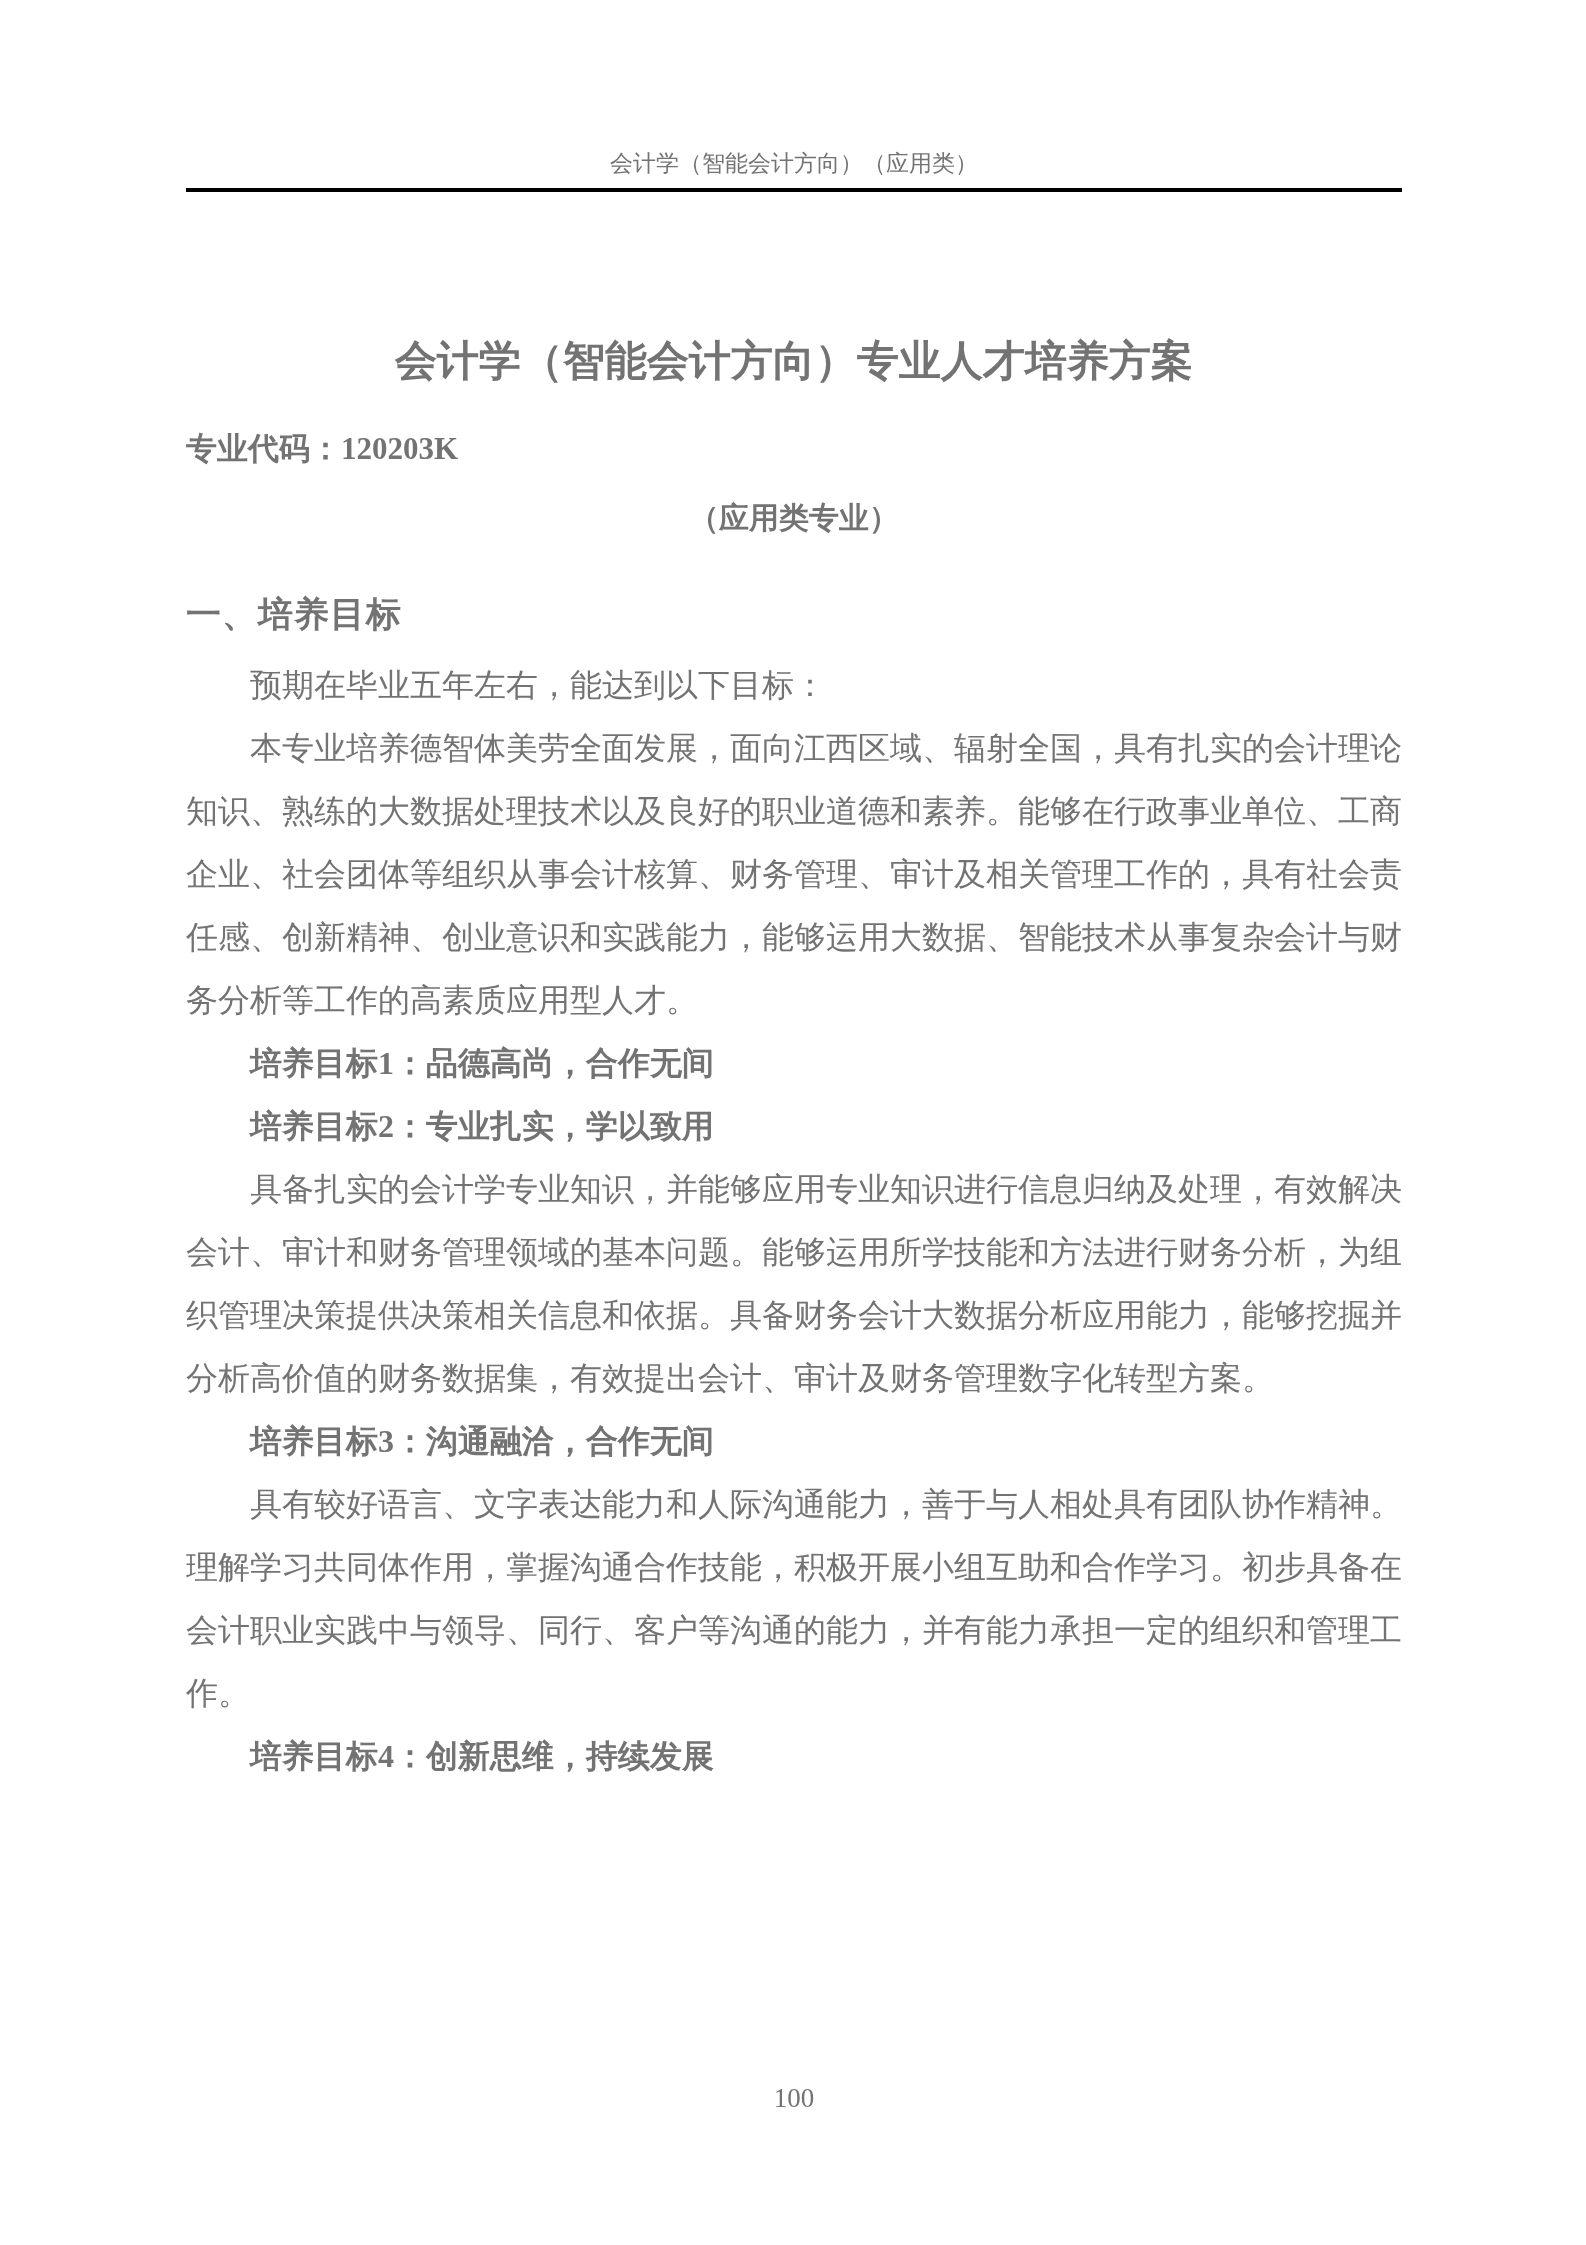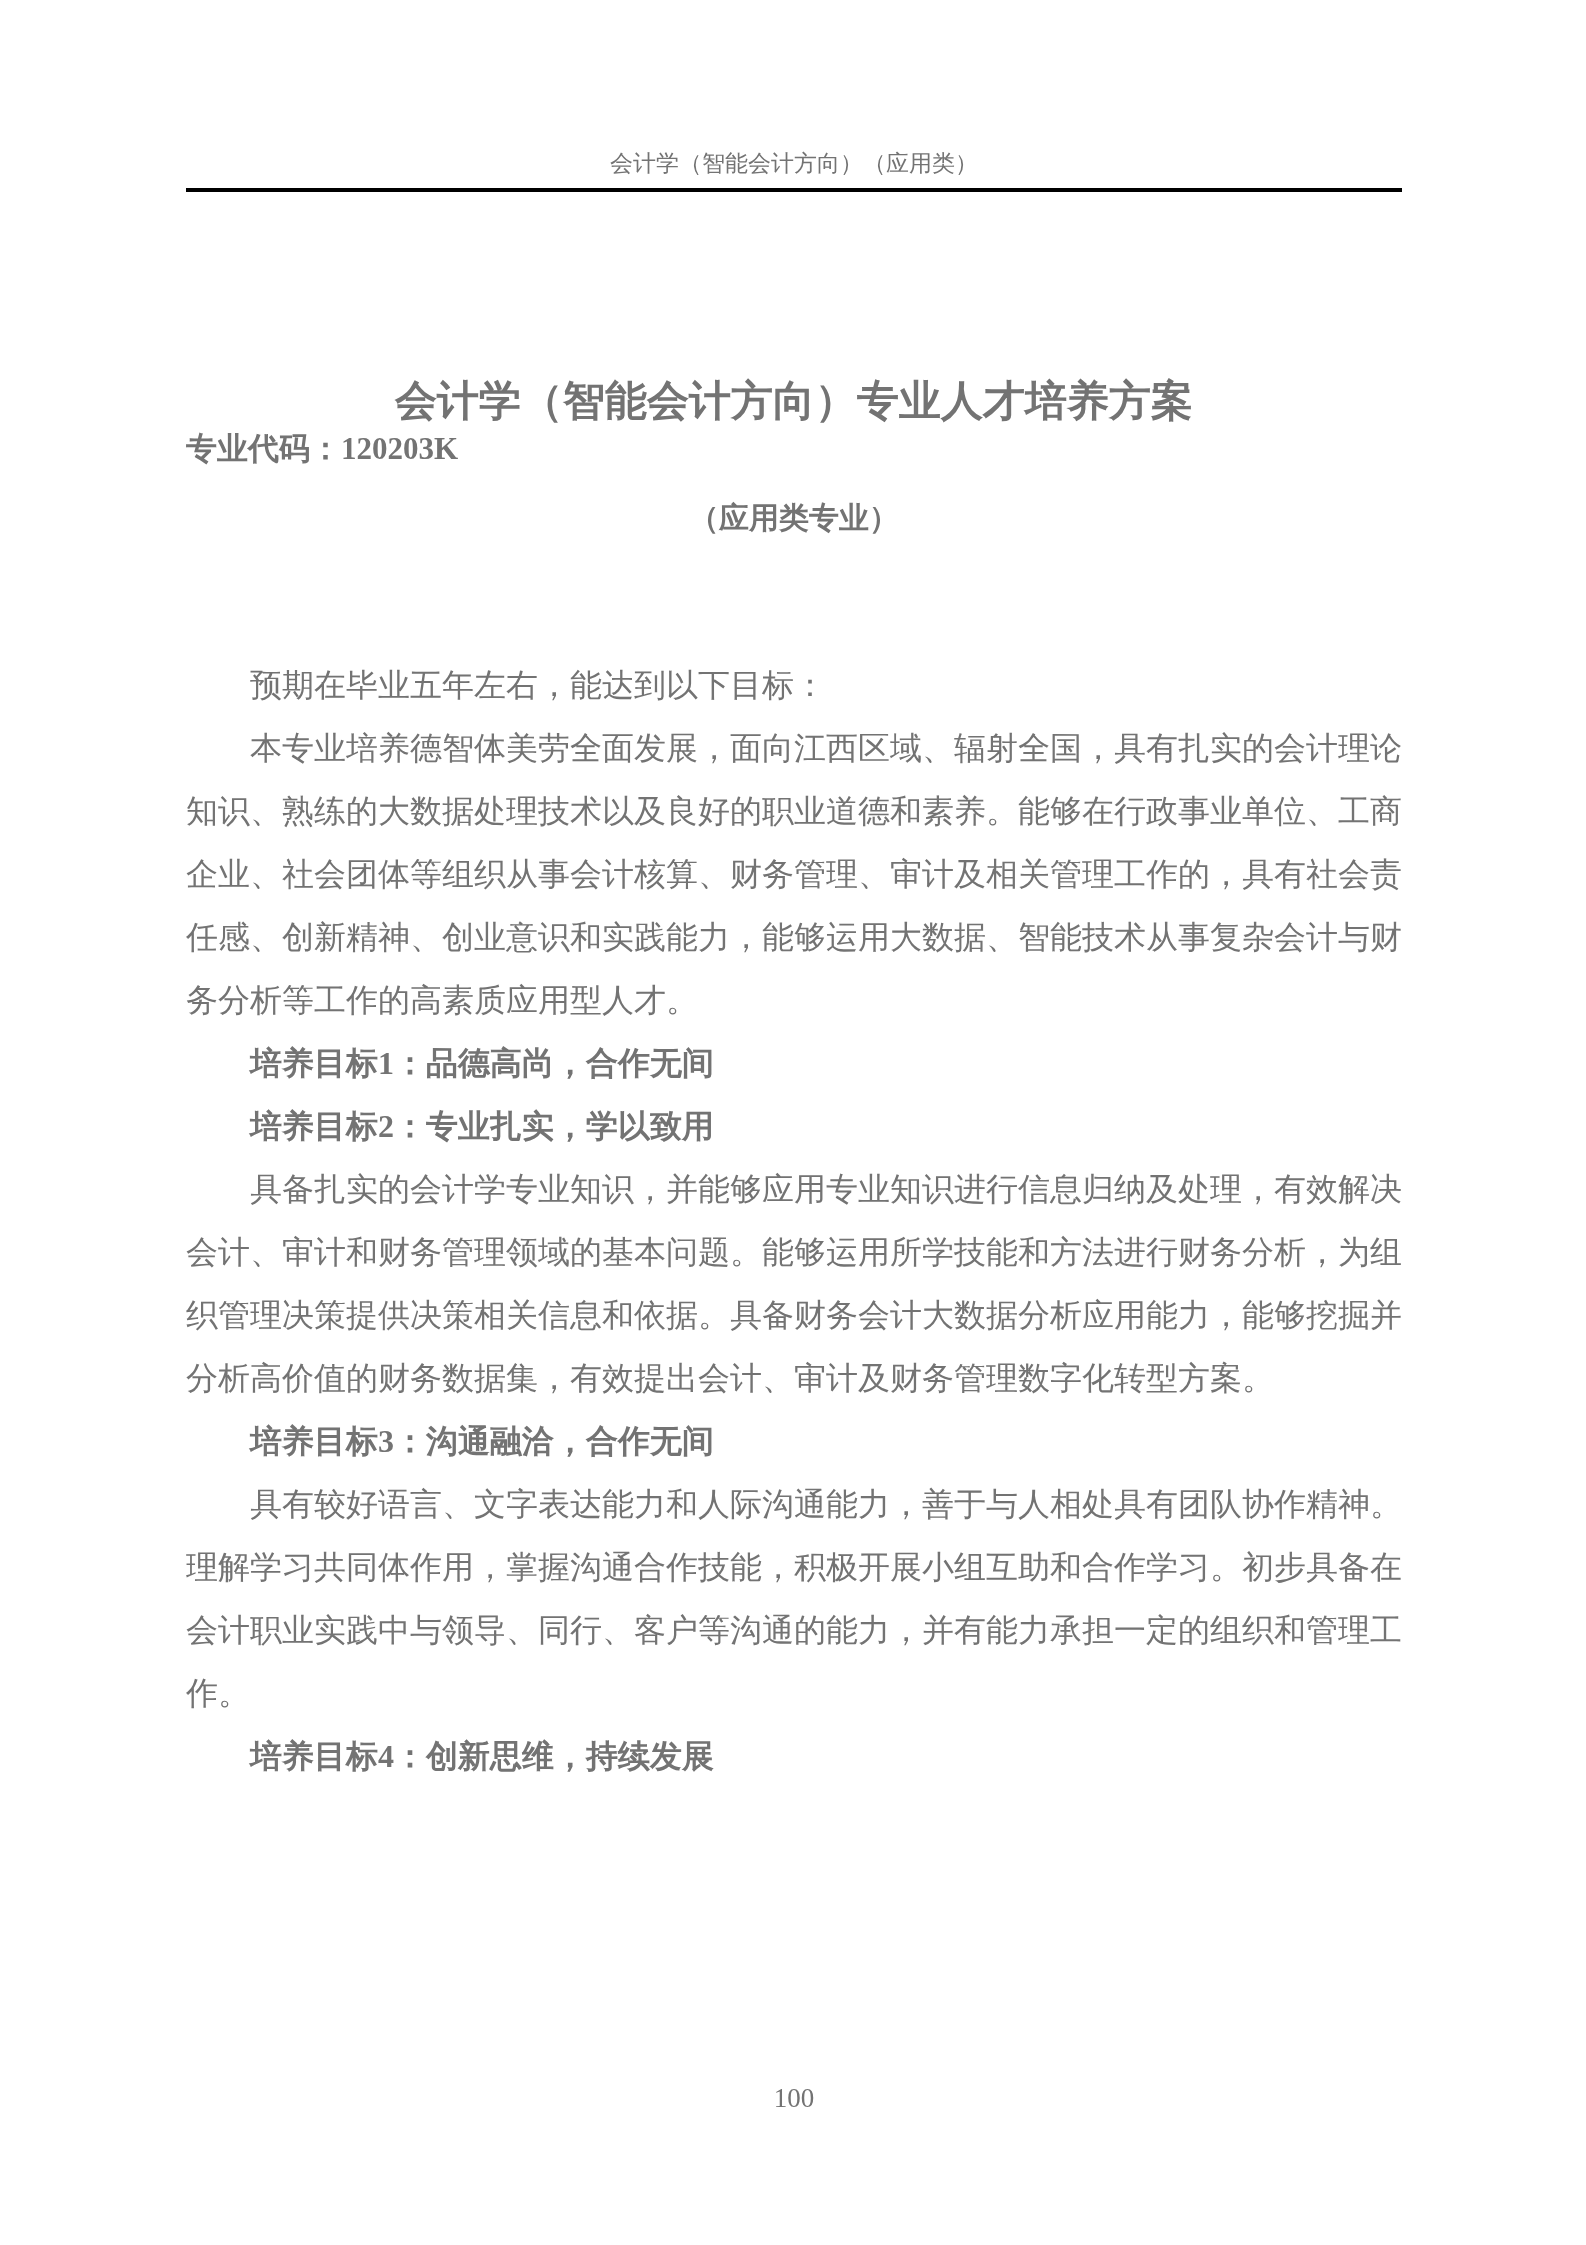--- a/index.html
+++ b/index.html
@@ -30,21 +30,20 @@
   }
   .doc-title {
     position: absolute;
     left: 186px;
     top: 336px;
     width: 1216px;
     text-align: center;
     font-size: 42px;
     font-weight: bold;
     line-height: 1.2;
-    margin-top: 40px;
   }
   .code-line {
     position: absolute;
     left: 186px;
     top: 430px;
     width: 1216px;
     text-align: left;
     font-size: 31px;
     font-weight: bold;
     line-height: 1.2;
@@ -104,20 +103,21 @@
 <div class="page">
 
   <div class="running-head">会计学（智能会计方向）（应用类）</div>
 
   <div class="doc-title">会计学（智能会计方向）专业人才培养方案</div>
 
   <div class="code-line">专业代码：120203K</div>
 
   <div class="category-line">（应用类专业）</div>
 
+  <div class="section-heading">一、培养目标</div>
 
   <div class="content">
     <p class="body">预期在毕业五年左右，能达到以下目标：</p>
     <p class="body">本专业培养德智体美劳全面发展，面向江西区域、辐射全国，具有扎实的会计理论知识、熟练的大数据处理技术以及良好的职业道德和素养。能够在行政事业单位、工商企业、社会团体等组织从事会计核算、财务管理、审计及相关管理工作的，具有社会责任感、创新精神、创业意识和实践能力，能够运用大数据、智能技术从事复杂会计与财务分析等工作的高素质应用型人才。</p>
     <p class="goal">培养目标1：品德高尚，合作无间</p>
     <p class="goal">培养目标2：专业扎实，学以致用</p>
     <p class="body">具备扎实的会计学专业知识，并能够应用专业知识进行信息归纳及处理，有效解决会计、审计和财务管理领域的基本问题。能够运用所学技能和方法进行财务分析，为组织管理决策提供决策相关信息和依据。具备财务会计大数据分析应用能力，能够挖掘并分析高价值的财务数据集，有效提出会计、审计及财务管理数字化转型方案。</p>
     <p class="goal">培养目标3：沟通融洽，合作无间</p>
     <p class="body">具有较好语言、文字表达能力和人际沟通能力，善于与人相处具有团队协作精神。理解学习共同体作用，掌握沟通合作技能，积极开展小组互助和合作学习。初步具备在会计职业实践中与领导、同行、客户等沟通的能力，并有能力承担一定的组织和管理工作。</p>
     <p class="goal">培养目标4：创新思维，持续发展</p>

